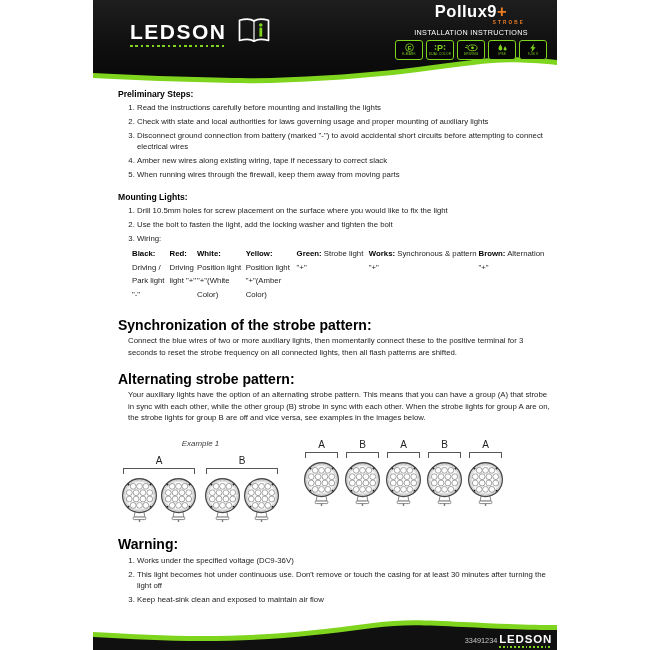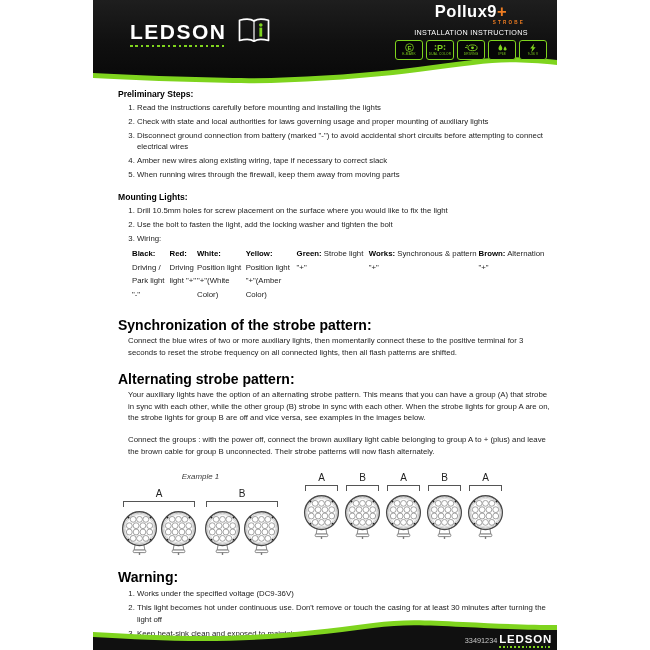--- a/index.html
+++ b/index.html
@@ -174,21 +174,20 @@
       </div>
 
       <div class="sync">
         <div class="sec-title small">Synchronization of the strobe pattern:</div>
         <div class="indent-p">Connect the blue wires of two or more auxiliary lights, then momentarily connect these to the positive terminal for 3 seconds to reset the strobe frequency on all connected lights, then all flash patterns are shifted.</div>
       </div>
 
       <div class="alt">
         <div class="sec-title small">Alternating strobe pattern:</div>
         <div class="indent-p">Your auxiliary lights have the option of an alternating strobe pattern. This means that you can have a group (A) that strobe in sync with each other, while the other group (B) strobe in sync with each other. When the strobe lights for group A are on, the strobe lights for group B are off and vice versa, see examples in the images below.</div>
-        <div class="indent-p second">Connect the groups : with the power off, connect the brown auxiliary light cable belonging to group A to + (plus) and leave the brown cable for group B unconnected. Their strobe patterns will now flash alternately.</div>
       </div>
 
       <div class="examples">
           <div class="example-block">
             <div class="example-title">Example 1</div>
             <div class="groups">
               <div class="group">
                 <div class="group-label">A</div>
                 <div class="bracket"></div>
                 <div class="lamps">

